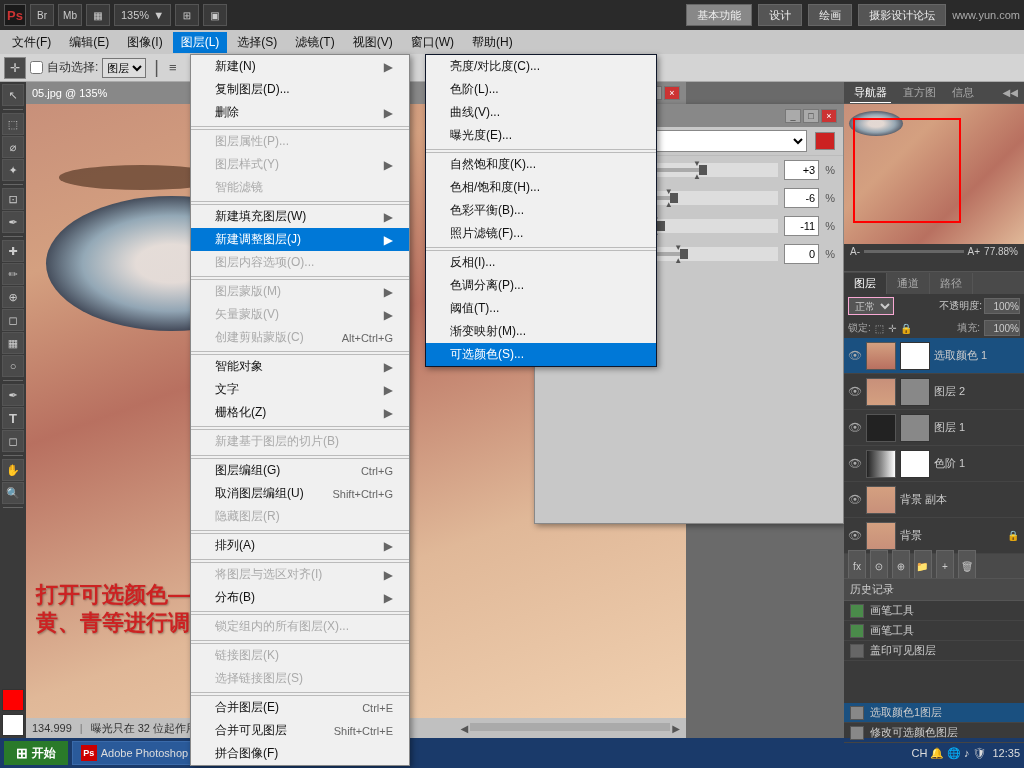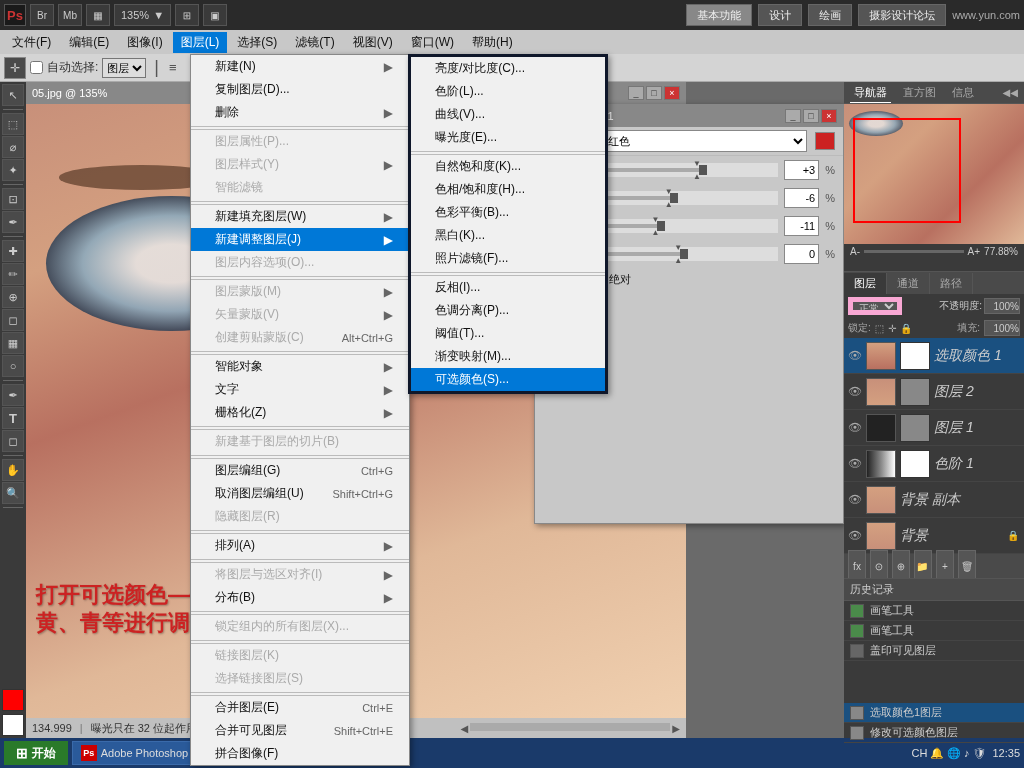--- a/index.html
+++ b/index.html
@@ -259,21 +259,21 @@
     }
     .ltab.active { background: #3a3a3a; color: #fff; }
     .layers-controls {
       height: 24px;
       background: #3a3a3a;
       display: flex; align-items: center;
       padding: 0 4px; gap: 4px;
     }
     .lc-select {
       background: #555;
-      border: 5px solid #f9a8d4;
+      border: 1px solid #f9a8d4;
       color: #ccc;
       font-size: 10px;
       height: 18px;
       padding: 0 2px;
     }
     .lc-opacity {
       display: flex; align-items: center; gap: 2px;
       color: #ccc; font-size: 10px; margin-left: auto;
     }
     .layers-lock {
@@ -299,21 +299,21 @@
     .layer-thumb {
       width: 30px; height: 28px;
       background: #666;
       border: 1px solid #555;
       flex-shrink: 0;
     }
     .layer-thumb.mask {
       background: #888;
       border: 1px solid #333;
     }
-    .layer-name { color: #ccc; font-size: 14px; flex: 1; font-style: italic; }
+    .layer-name { color: #ccc; font-size: 11px; flex: 1; }
     .layer-lock { color: #aaa; font-size: 10px; }
     .layers-footer {
       height: 24px;
       background: #4a4a4a;
       display: flex; align-items: center;
       padding: 0 4px; gap: 4px;
     }
     .lf-btn {
       width: 18px; height: 32px;
       background: #555;
@@ -390,24 +390,24 @@
       position: absolute;
       top: 54px; left: 190px;
       width: 220px;
       background: #f0f0f0;
       border: 1px solid #888;
       box-shadow: 2px 2px 6px rgba(0,0,0,0.4);
       z-index: 1000;
     }
     #adjust-submenu {
       position: absolute;
-      top: 54px; left: 408px;
-      width: 200px;
+      top: 54px; left: 425px;
+      width: 232px;
       background: #f0f0f0;
-      border: 3px solid #0f172a;
+      border: 1px solid #0f172a;
       box-shadow: 2px 2px 6px rgba(0,0,0,0.4);
       z-index: 1001;
     }
     .menu-section { border-top: 1px solid #bbb; }
     .menu-section:first-child { border-top: none; }
     .mitem {
       padding: 3px 16px 3px 24px;
       color: #111;
       cursor: pointer;
       display: flex; align-items: center; justify-content: space-between;
@@ -929,21 +929,20 @@
     <div class="mitem">亮度/对比度(C)...</div>
     <div class="mitem">色阶(L)...</div>
     <div class="mitem">曲线(V)...</div>
     <div class="mitem">曝光度(E)...</div>
   </div>
   <div class="msep"></div>
   <div class="menu-section">
     <div class="mitem">自然饱和度(K)...</div>
     <div class="mitem">色相/饱和度(H)...</div>
     <div class="mitem">色彩平衡(B)...</div>
-    <div class="mitem">黑白(K)...</div>
     <div class="mitem">照片滤镜(F)...</div>
   </div>
   <div class="msep"></div>
   <div class="menu-section">
     <div class="mitem">反相(I)...</div>
     <div class="mitem">色调分离(P)...</div>
     <div class="mitem">阈值(T)...</div>
     <div class="mitem">渐变映射(M)...</div>
     <div class="mitem highlighted">可选颜色(S)...</div>
   </div>

